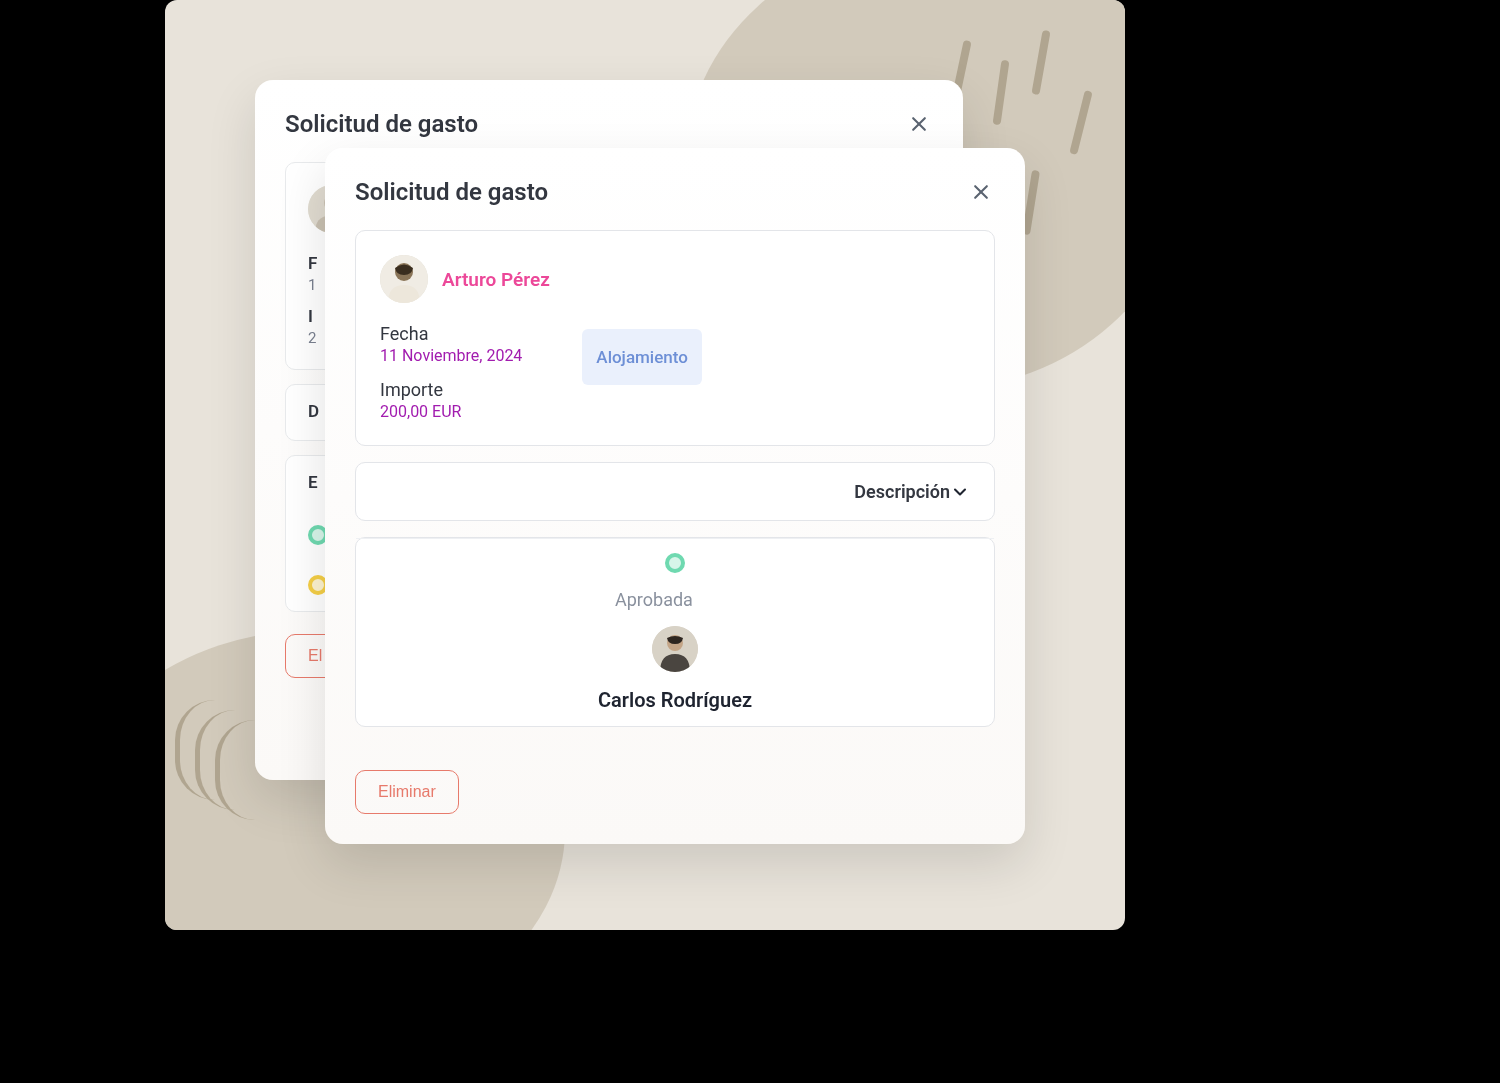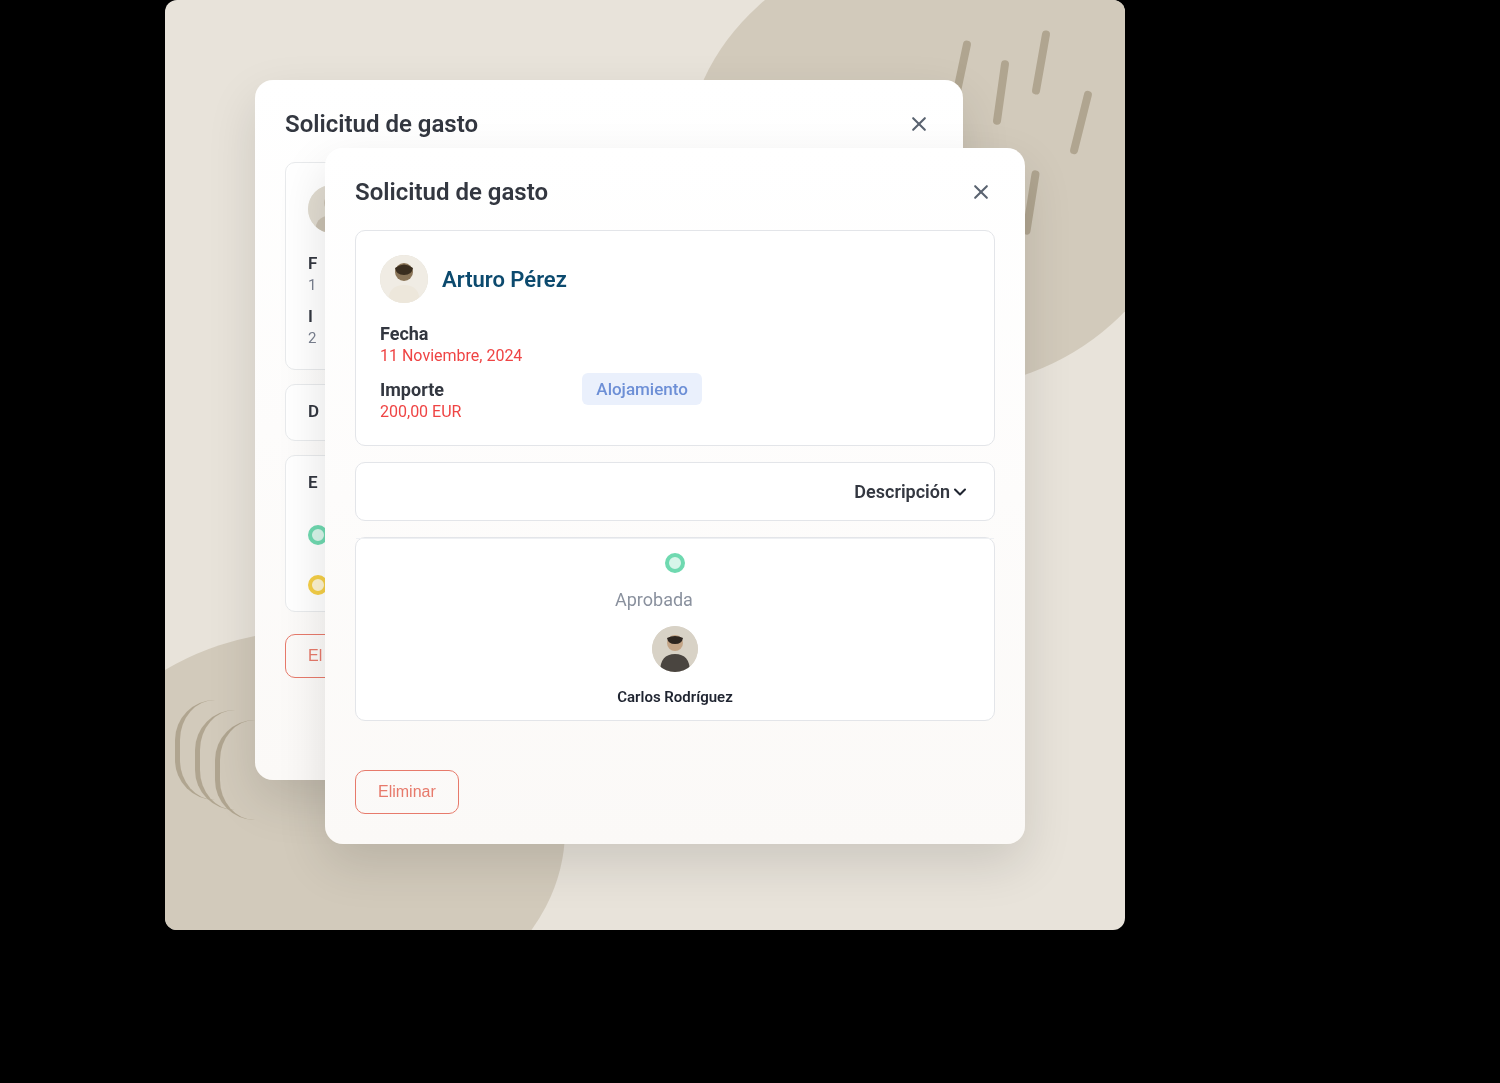--- a/index.html
+++ b/index.html
@@ -121,50 +121,49 @@
       height: 48px;
       border-radius: 50%;
       background: #e4dfd5;
       display: flex;
       align-items: center;
       justify-content: center;
       overflow: hidden;
     }
     .avatar svg { width: 48px; height: 48px; }
     .user-name {
-      font-size: 22px;
+      font-size: 19px;
       font-weight: 600;
-      color: #0c4a6e;
+      color: #ec4899;
     }
     .info-grid {
       display: flex;
       gap: 60px;
       align-items: flex-start;
     }
     .info-col { display: flex; flex-direction: column; gap: 14px; }
     .info-label {
       font-size: 18px;
-      font-weight: 700;
+      font-weight: 400;
       color: #333740;
       margin-bottom: 2px;
     }
     .info-value {
       font-size: 16px;
-      color: #ef4444;
+      color: #a21caf;
     }
     .tag {
       display: inline-block;
-      padding: 6px 14px;
+      padding: 18px 14px;
       background: #eaf0fc;
       color: #6d8fd6;
       font-size: 17px;
       font-weight: 500;
       border-radius: 6px;
       align-self: flex-start;
-      margin-top: 44px;
     }
 
     .collapsible {
       border: 1px solid #e3e5e9;
       border-radius: 10px;
       background: #fff;
       margin-bottom: 16px;
     }
     .collapsible-header {
       display: flex;
@@ -206,21 +205,21 @@
       height: 46px;
       border-radius: 50%;
       background: #d8d2c6;
       overflow: hidden;
       display: flex;
       align-items: center;
       justify-content: center;
     }
     .small-avatar svg { width: 46px; height: 46px; }
     .approver-name {
-      font-size: 15px;
+      font-size: 20px;
       font-weight: 600;
       color: #1f2430;
     }
 
     .modal-footer {
       margin-top: auto;
       display: flex;
       justify-content: space-between;
       align-items: center;
       padding-top: 18px;

